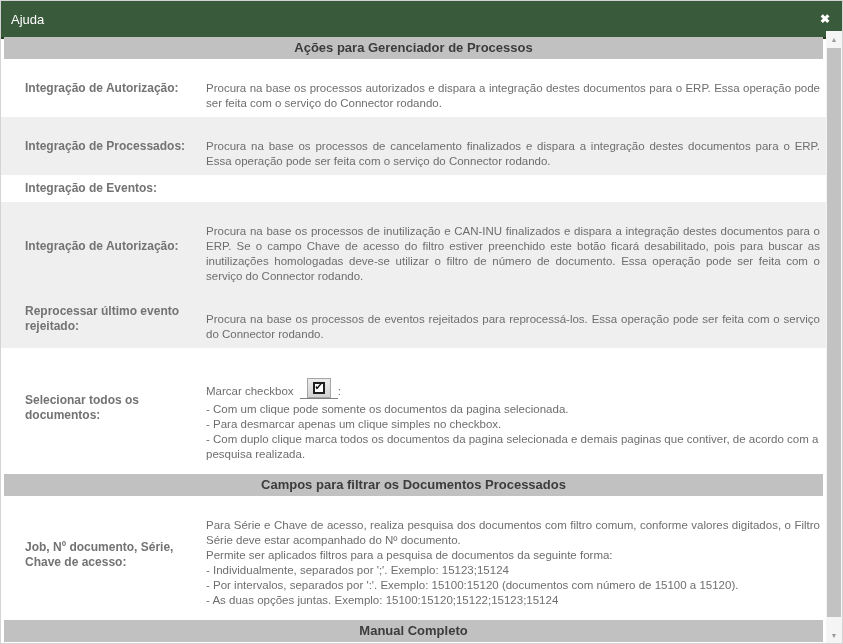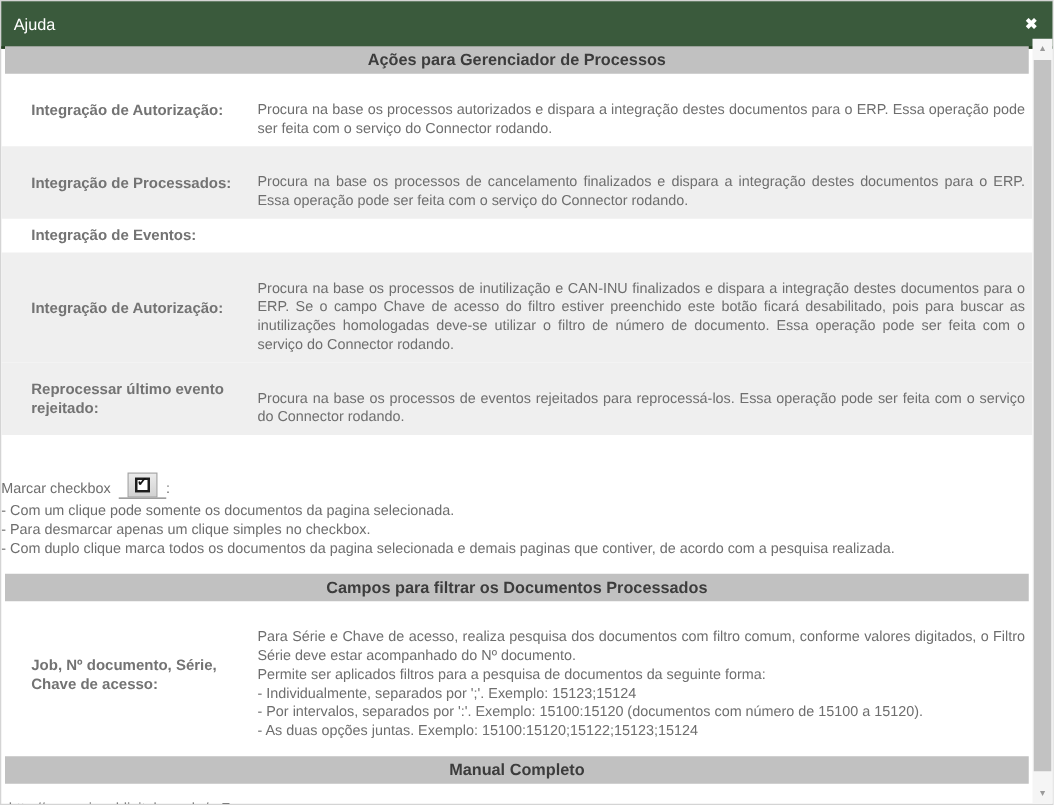--- a/index.html
+++ b/index.html
@@ -107,20 +107,21 @@
 
 
     <div class="row alt">
       <div class="row-label">Reprocessar último evento rejeitado:</div>
       <div class="row-desc">
         <div class="desc-just">Procura na base os processos de eventos rejeitados para reprocessá-los. Essa operação pode ser feita com o serviço do Connector rodando.</div>
       </div>
     </div>
 
     <div class="row">
+      <div class="row-label">Selecionar todos os documentos:</div>
       <div class="row-desc">
         <div class="cb-line">
           <span>Marcar checkbox</span>
           <span class="cb-slot"><span class="checkbox-btn">
                 <span class="cb-box">
                   <span class="cb-check">✔</span>
                 </span>
               </span></span><span>:</span>
         </div>
         <div>- Com um clique pode somente os documentos da pagina selecionada.</div>

